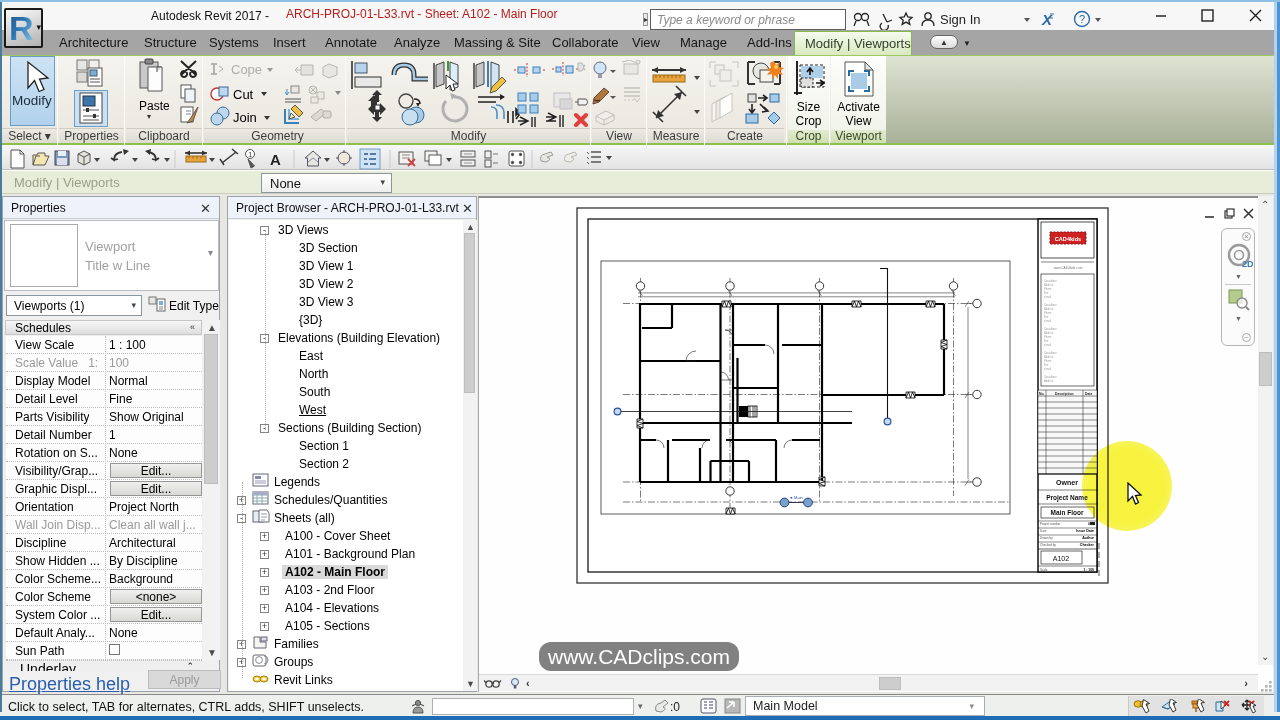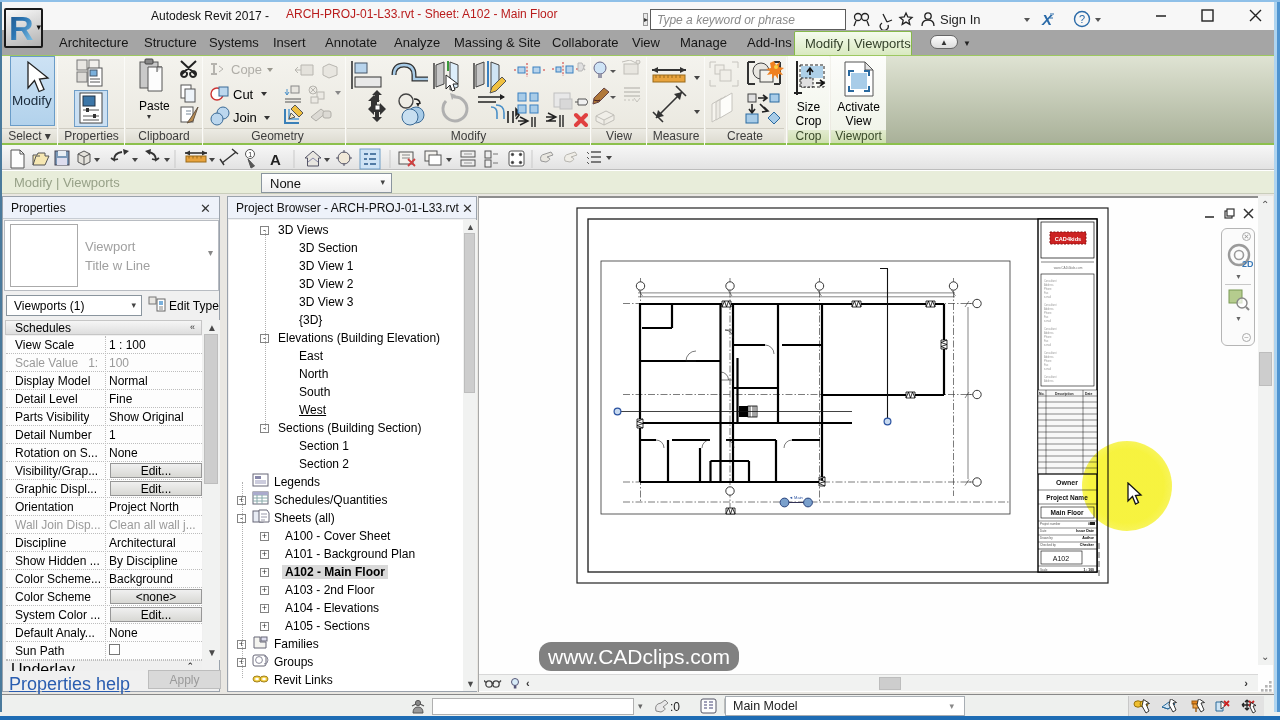--- a/index.html
+++ b/index.html
@@ -638,21 +638,21 @@
   <div class="abs" style="left:102px;top:139px;width:1px;height:324px;border-left:1px dotted #bdbdbd;"></div>
  </div>
 
  <div class="abs sb" style="left:200px;top:123px;width:17px;height:340px;">
    <div class="abs arr" style="left:4px;top:2px;">▲</div>
    <div class="abs sbthumb" style="left:1px;top:14px;width:14px;height:150px;"></div>
    <div class="abs arr" style="left:4px;bottom:2px;">▼</div>
  </div>
 
  <div class="abs" style="left:3px;top:463px;width:196px;height:11px;overflow:hidden;border-top:1px dotted #bdbdbd;background:#efefef;">
-      <span style="position:absolute;left:5px;top:0px;font-size:16px;">Underlay</span>
+      <span style="position:absolute;left:14px;top:0px;font-size:14px;">Underlay</span>
       <span style="position:absolute;right:8px;top:0px;font-size:9px;">⌃</span>
     </div>
  <div class="abs" style="left:6px;top:477px;font-size:18px;color:#2a5db0;text-decoration:underline;">Properties help</div>
  <div class="abs" style="left:145px;top:473px;width:73px;height:19px;background:#d9d9d9;border:1px solid #bdbdbd;text-align:center;font-size:12px;color:#9a9a9a;padding-top:2px;">Apply</div>
 </div>
 <div class="abs palette" id="browser">
     <div class="ptitle">Project Browser - ARCH-PROJ-01-L33.rvt<span class="pclose" style="right:3px;">✕</span></div>
  <div class="abs" style="left:1px;top:23px;width:234px;height:471px;background:#fff;overflow:hidden;" id="tree">
   <div class="trow" style="left:49px;top:3px;">3D Views</div>
       <div class="pm" style="left:31px;top:6px;">-</div>
@@ -952,40 +952,41 @@
         <rect x="2" y="10" width="2.6" height="2.6"></rect>
         <rect x="6" y="10" width="2.6" height="2.6"></rect>
         <rect x="10" y="10" width="2.6" height="2.6"></rect>
       </g>
     </svg></div>
 <div class="abs" id="yellow"></div>
 <svg class="abs" style="left:1125px;top:482px;" width="18" height="26" viewBox="0 0 18 26">
  <path d="M3 1 L3 19 L7.5 14.5 L10.5 22 L13.5 20.5 L10.5 13.5 L16 13 Z" fill="#fff" stroke="#111" stroke-width="1.3"></path>
 </svg>
 <div class="abs" id="statusbar">
+    <span style="position:absolute;left:8px;top:5px;">Click to select, TAB for alternates, CTRL adds, SHIFT unselects.</span>
  <svg style="position:absolute;left:410px;top:4px;" width="16" height="15" viewBox="0 0 16 15">
       <circle cx="8" cy="4" r="2.6" fill="#888" stroke="#555"></circle>
       <path d="M3 14 q0 -6 5 -6 q5 0 5 6 z" fill="#999" stroke="#555"></path>
       <path d="M2 7 l4 -2 M14 7 l-4 -2" stroke="#555" stroke-width="1.2"></path>
     </svg>
  <div style="position:absolute;left:432px;top:3px;width:202px;height:17px;background:#fff;border:1px solid #b0b0b0;"></div>
  <span style="position:absolute;left:638px;top:6px;font-size:9px;color:#666;">▾</span>
  <svg style="position:absolute;left:652px;top:3px;" width="16" height="16" viewBox="0 0 16 16">
       <path d="M4 13 q-2 -7 5 -8 l4 -3 3 3 -5 4 q5 2 -2 5 z" fill="#e8e8e8" stroke="#888"></path>
     </svg>
  <span style="position:absolute;left:670px;top:5px;font-size:12px;color:#222;">:0</span>
  <svg style="position:absolute;left:700px;top:3px;" width="17" height="16" viewBox="0 0 17 16">
       <rect x="1" y="1" width="15" height="14" rx="2" fill="#fdfdfd" stroke="#556"></rect>
       <path d="M4 4 h3 M4 7 h3 M4 10 h3 M9 4 h4 M9 7 h4 M9 10 h4" stroke="#447" stroke-width="1.2"></path>
     </svg>
  <svg style="position:absolute;left:724px;top:3px;" width="17" height="16" viewBox="0 0 17 16">
       <rect x="1" y="1" width="15" height="14" fill="#b8b8b8" stroke="#888"></rect>
       <path d="M3 10 l7 -6 M10 4 l0 5 M10 4 l-5 0" stroke="#fff" stroke-width="1.6" fill="none"></path>
     </svg>
- <div style="position:absolute;left:725px;top:1px;width:240px;height:20px;background:#fff;border:1px solid #a8aeb4;">
+ <div style="position:absolute;left:745px;top:1px;width:240px;height:20px;background:#fff;border:1px solid #a8aeb4;">
   <span style="position:absolute;left:7px;top:2px;font-size:12.5px;color:#222;">Main Model</span>
   <span style="position:absolute;right:10px;top:4px;font-size:9px;color:#888;">▾</span>
  </div>
  <div style="position:absolute;left:1128px;top:1px;width:136px;height:21px;background:#e2e2e2;border-left:1px solid #c8c8c8;"></div>
  <svg style="position:absolute;left:1130px;top:4px;" width="134" height="16" viewBox="0 0 134 16">
   <g transform="translate(2 0)">
         <ellipse cx="6" cy="5" rx="4" ry="3.2" fill="#f0c030" stroke="#96700a"></ellipse>
         <ellipse cx="12" cy="5" rx="4" ry="3.2" fill="#f0c030" stroke="#96700a"></ellipse>
         <path d="M10 7 l4 7 3 -2 -3 -7 3.5 -0.5 -6 -4 z" fill="#fff" stroke="#222" stroke-width="0.9"></path>
       </g>

